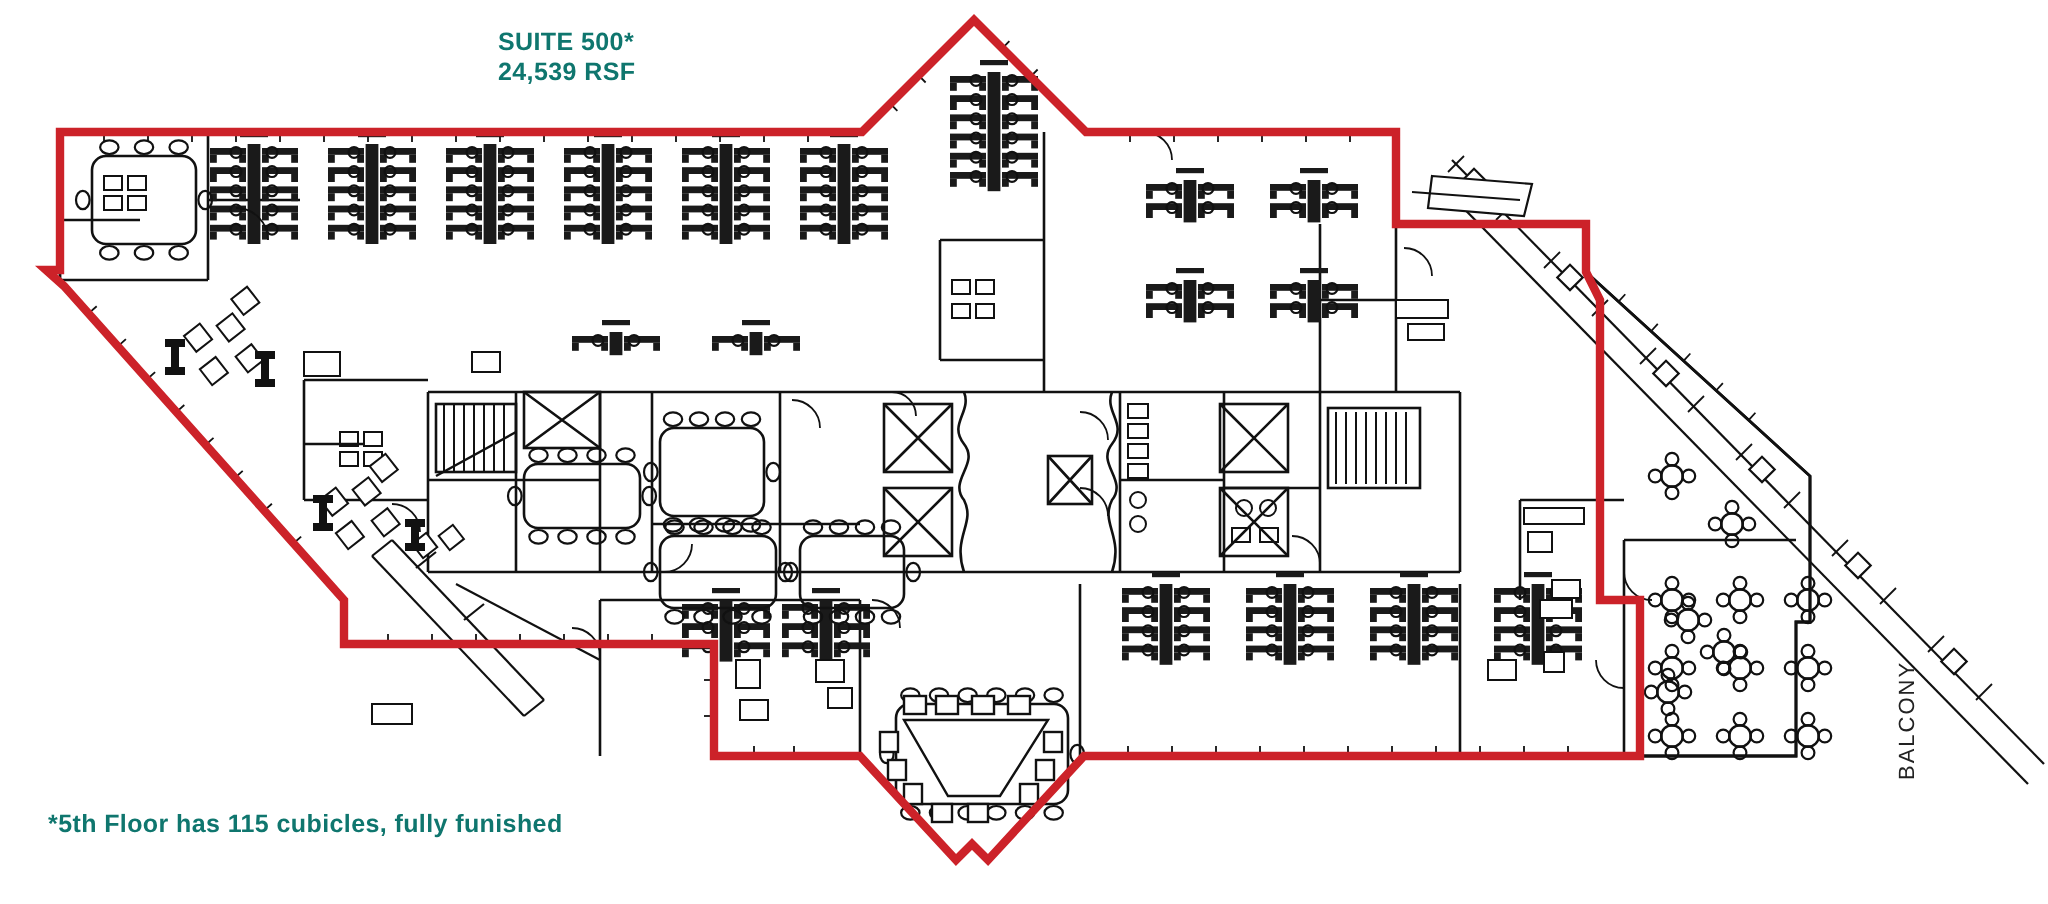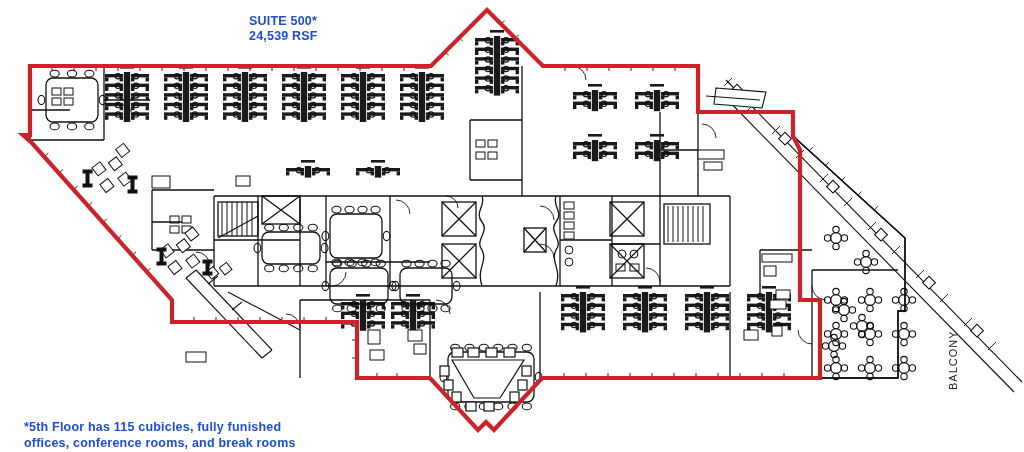--- a/index.html
+++ b/index.html
@@ -1,21 +1,21 @@
 <!DOCTYPE html>
 <html><head>
 <meta charset="utf-8">
 <style>
   html,body{margin:0;padding:0;background:#ffffff;}
   body{width:1024px;height:452px;overflow:hidden;
        font-family:"Liberation Sans",sans-serif;position:relative;}
   #plan{position:absolute;left:0;top:0;width:1024px;height:452px;}
-  .lbl{position:absolute;color:#1d4ed8;font-weight:bold;letter-spacing:.2px;}
+  .lbl{position:absolute;color:#0f766e;font-weight:bold;letter-spacing:.2px;}
   #suite-label{left:249px;top:14px;font-size:12.5px;line-height:15px;}
-  #footnote{left:24px;top:419px;font-size:12.5px;line-height:16px;}
+  #footnote{left:24px;top:404px;font-size:12.5px;line-height:16px;}
   .balcony-txt{font-size:11px;fill:#222;letter-spacing:1px;
                font-family:"Liberation Sans",sans-serif;}
 </style>
 </head>
 <body>
 
 <svg id="plan" viewBox="0 0 1024 452" xmlns="http://www.w3.org/2000/svg">
   <defs>
     <g id="chair">
         <circle cx="0" cy="0" r="3.1" fill="none" stroke="#111" stroke-width="1.1"></circle>
@@ -1082,14 +1082,13 @@
   <text class="balcony-txt" transform="translate(957,390) rotate(-90)">BALCONY</text>
 </svg>
 
 <div class="lbl" id="suite-label">
   <div>SUITE 500*</div>
   <div>24,539 RSF</div>
 </div>
 
 <div class="lbl" id="footnote">
   <div>*5th Floor has 115 cubicles, fully funished</div>
-  <div>offices, conference rooms, and break rooms</div>
 </div>
 
 </body></html>

